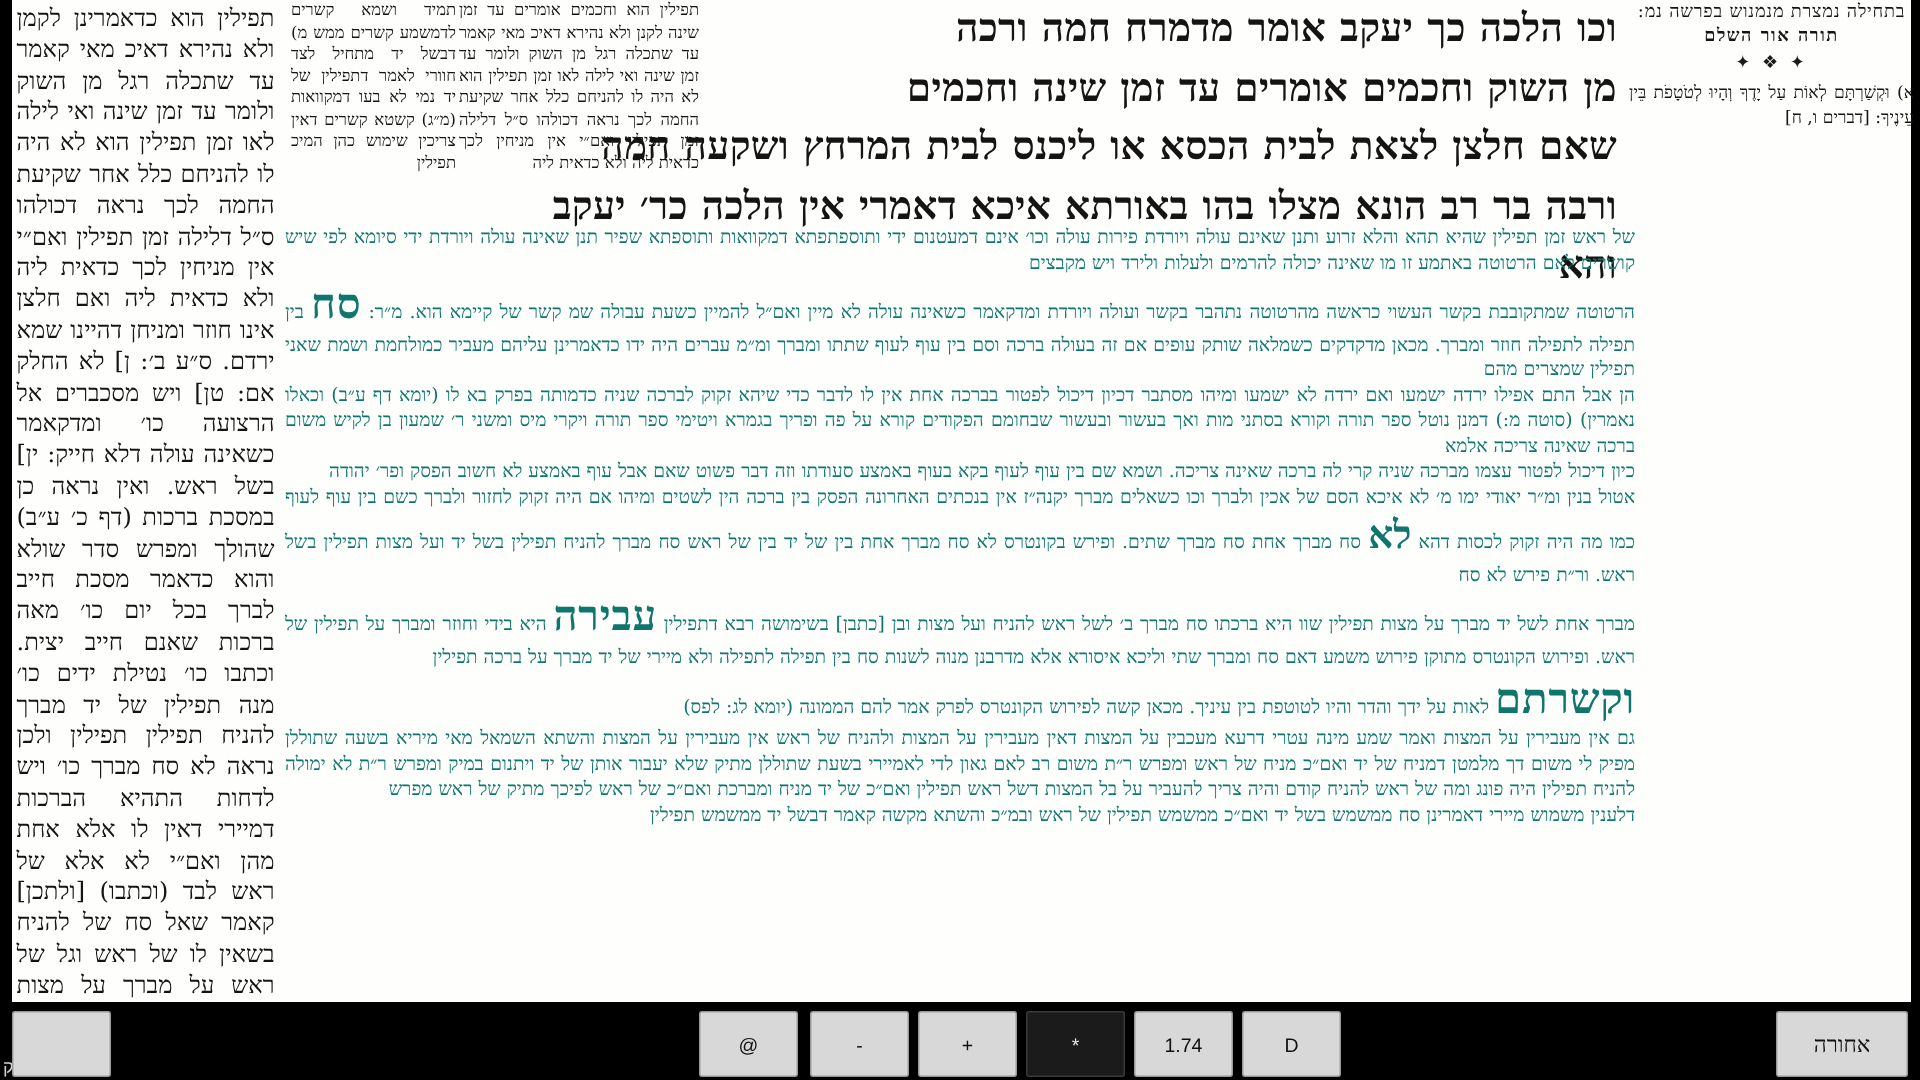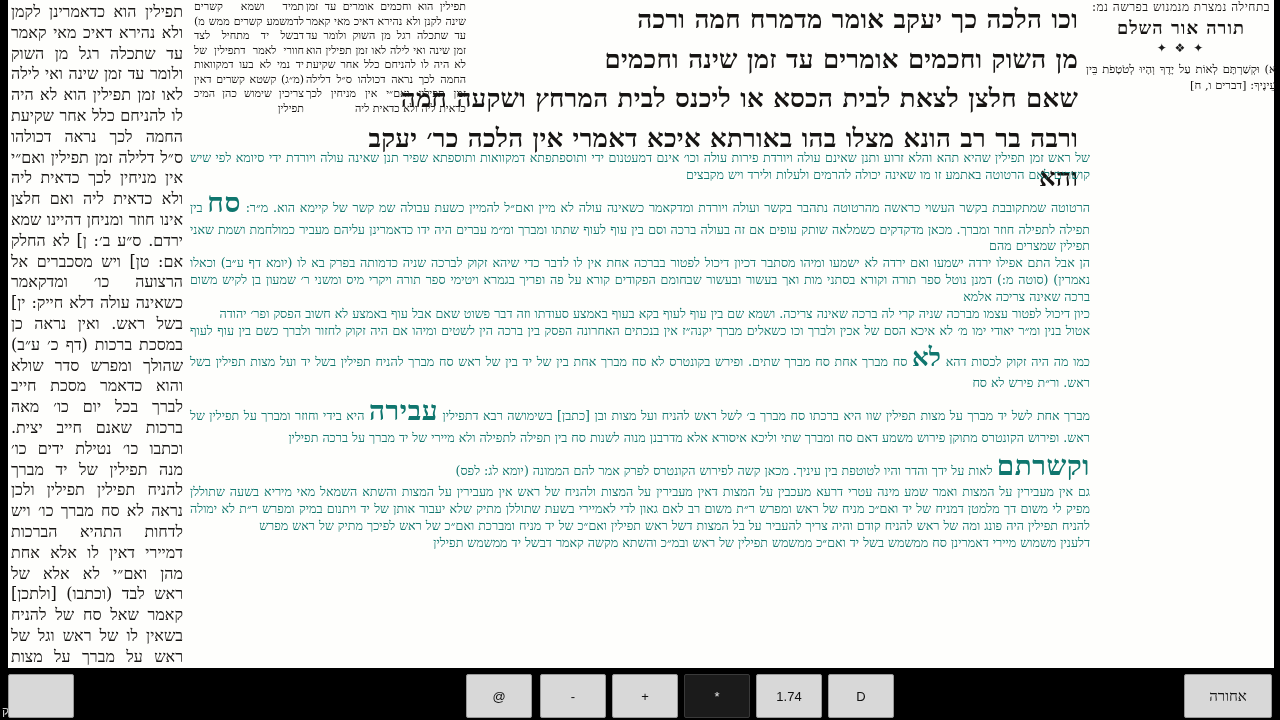--- a/index.html
+++ b/index.html
@@ -70,21 +70,21 @@
   .rashi-top {
     position: absolute;
     left: 1078px;
     top: 0px;
     width: 190px;
     font-size: 11px;
     line-height: 1.28;
   }
   .rashi-top .title {
     text-align: center;
-    font-size: 18px;
+    font-size: 12px;
     font-weight: bold;
     letter-spacing: 1px;
   }
   .rashi-top .subtitle {
     text-align: center;
     font-size: 12px;
     letter-spacing: 0.5px;
     margin-bottom: 1px;
   }
   .ornament {

